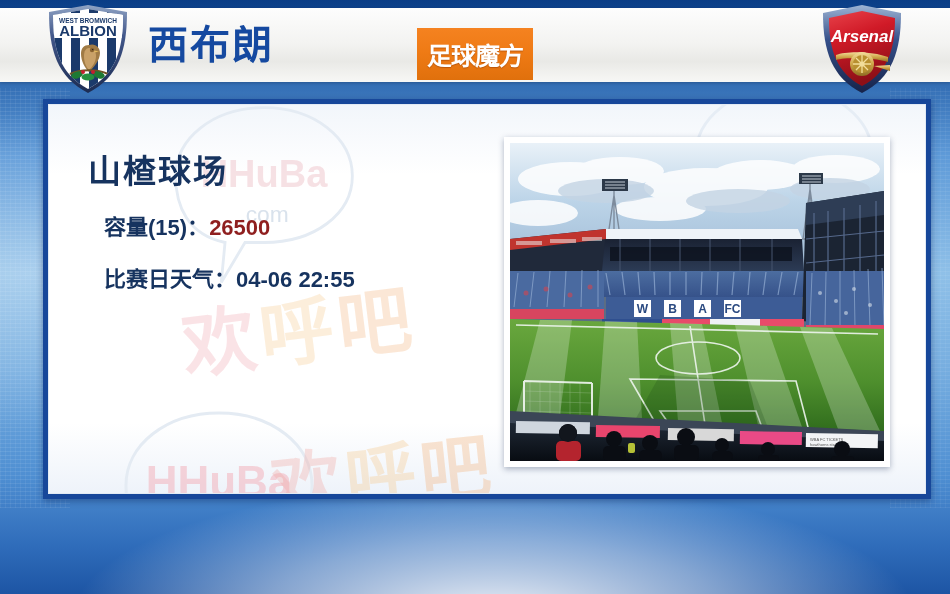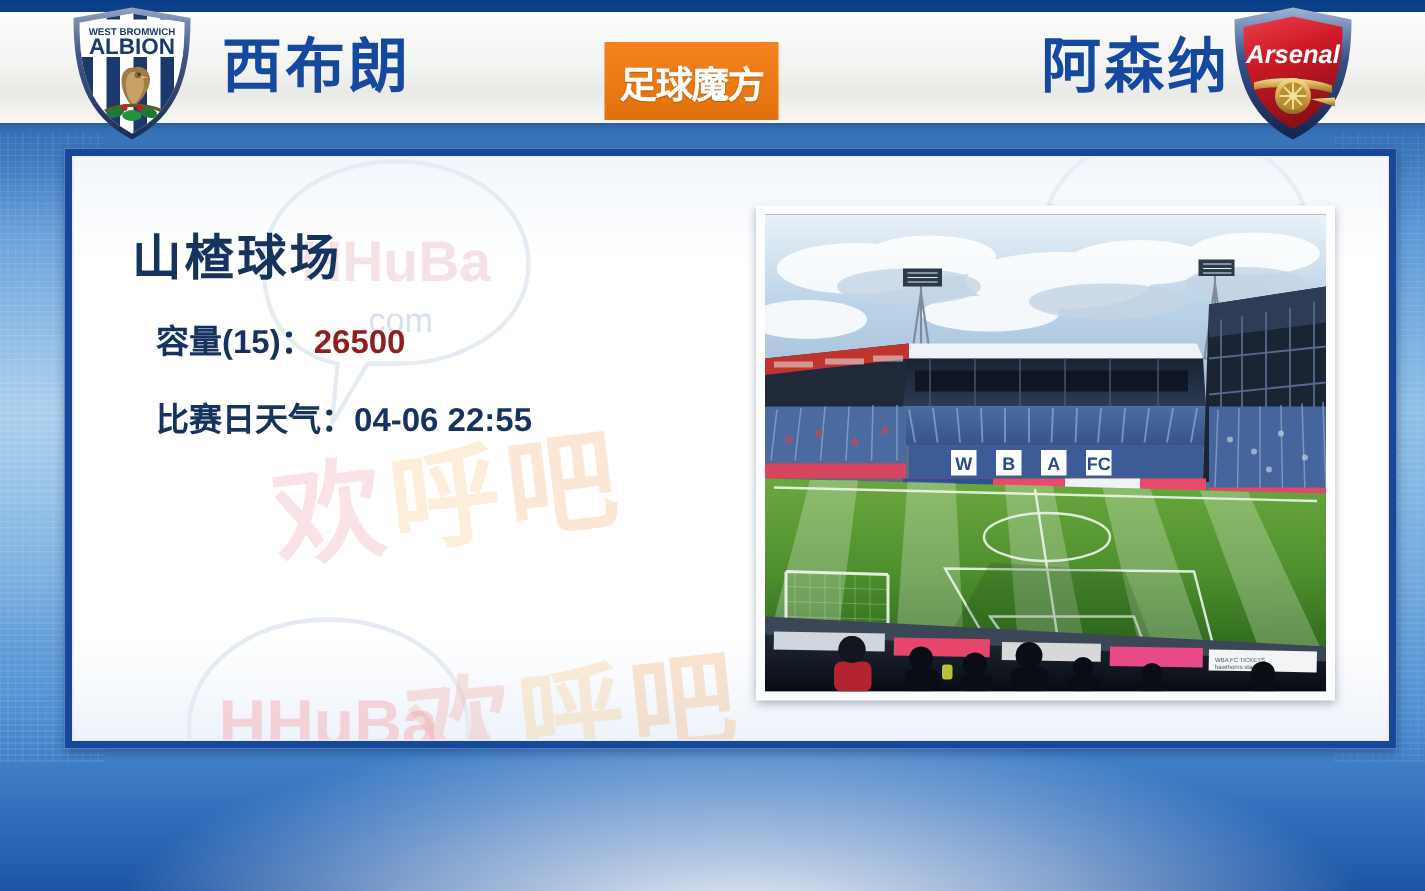--- a/index.html
+++ b/index.html
@@ -78,21 +78,21 @@
     position: absolute;
     top: -6px;
     width: 92px; height: 96px;
     z-index: 5;
   }
   .badge-wrap.home { left: 42px; }
   .badge-wrap.away { left: 816px; }
 
   .center-logo {
     position: absolute;
-    left: 403px; top: 20px;
+    left: 417px; top: 20px;
     width: 116px; height: 52px;
     background: linear-gradient(180deg, #f58220 0%, #ee7a14 50%, #e0700c 100%);
     z-index: 5;
     overflow: hidden;
   }
   .center-logo-text {
     position: absolute;
     left: 0; top: 0;
     width: 116px; height: 52px;
     display: flex;
@@ -281,21 +281,20 @@
           </g>
         </svg>
       </div>
 
       <div class="team-name home">西布朗</div>
 
       <div class="center-logo">
         <div class="center-logo-text">足球魔方</div>
       </div>
 
-      <div class="team-name away">阿森纳</div>
 
       <div class="badge-wrap away">
         <svg viewBox="0 0 92 96" width="92" height="96" aria-hidden="true">
           <defs>
             <linearGradient id="arsRim" x1="0" y1="0" x2="0" y2="1">
               <stop offset="0" stop-color="#9db4d4"></stop>
               <stop offset="0.4" stop-color="#35508a"></stop>
               <stop offset="1" stop-color="#16234a"></stop>
             </linearGradient>
             <linearGradient id="arsRed" x1="0" y1="0" x2="0.3" y2="1">

